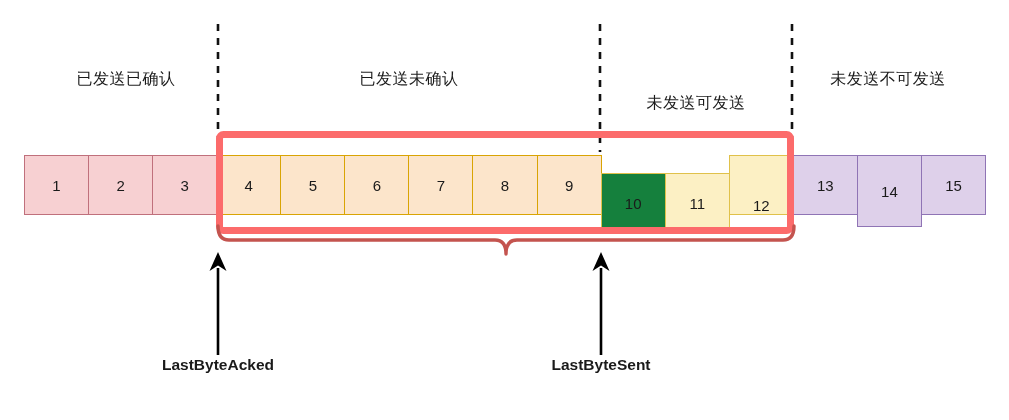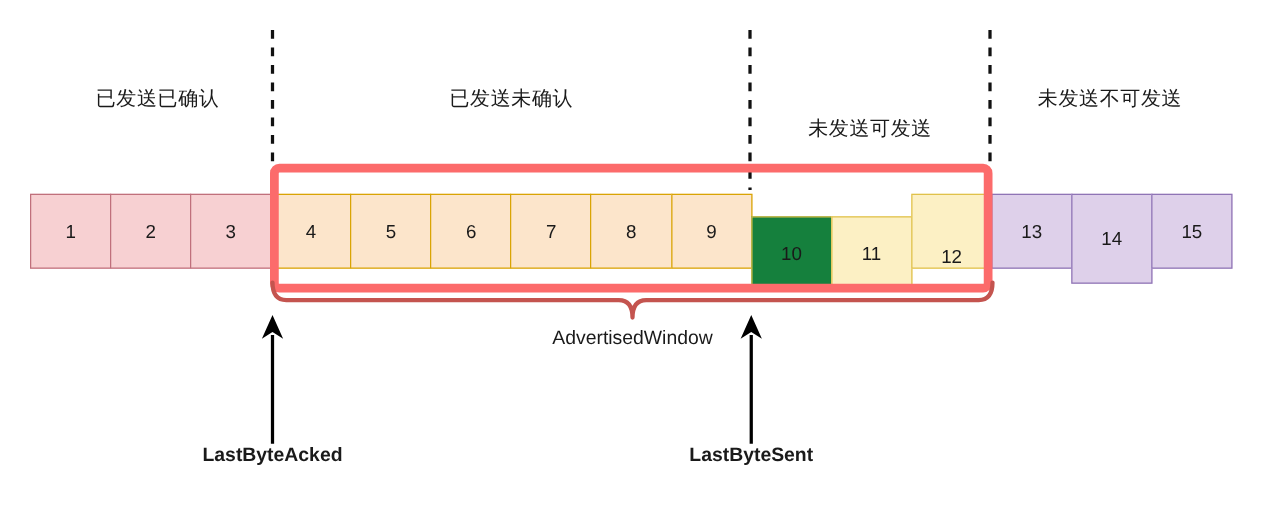--- a/index.html
+++ b/index.html
@@ -135,20 +135,19 @@
   <svg class="layer">
     <path id="brace-path" fill="none" stroke-linecap="round" stroke-linejoin="round" d="M 218 226 Q 218 240 229 240 L 495 240 Q 506 240 506 254 Q 506 240 517 240 L 783 240 Q 794 240 794 226" stroke="#c4544f" stroke-width="3.4"></path>
     <g id="arrows-group">
         <line x1="218" x2="218" y1="355" y2="268" stroke="#000000" stroke-width="2.6"></line>
         <path d="M 218 252 L 209.5 271 L 218 265.5 L 226.5 271 Z" fill="#000000"></path>
         <line x1="601" x2="601" y1="355" y2="268" stroke="#000000" stroke-width="2.6"></line>
         <path d="M 601 252 L 592.5 271 L 601 265.5 L 609.5 271 Z" fill="#000000"></path>
       </g>
   </svg>
 
-  <div class="brace-label" id="brace-label" style="left: 366px; top: 262px; width: 280px;">AdvertisedWindow</div>
 
   <div id="pointer-labels">
       <div class="pointer-label" style="left: 88px; top: 356px; width: 260px;">LastByteAcked</div>
       <div class="pointer-label" style="left: 471px; top: 356px; width: 260px;">LastByteSent</div>
     </div>
 
 </div>
 
 </body></html>

